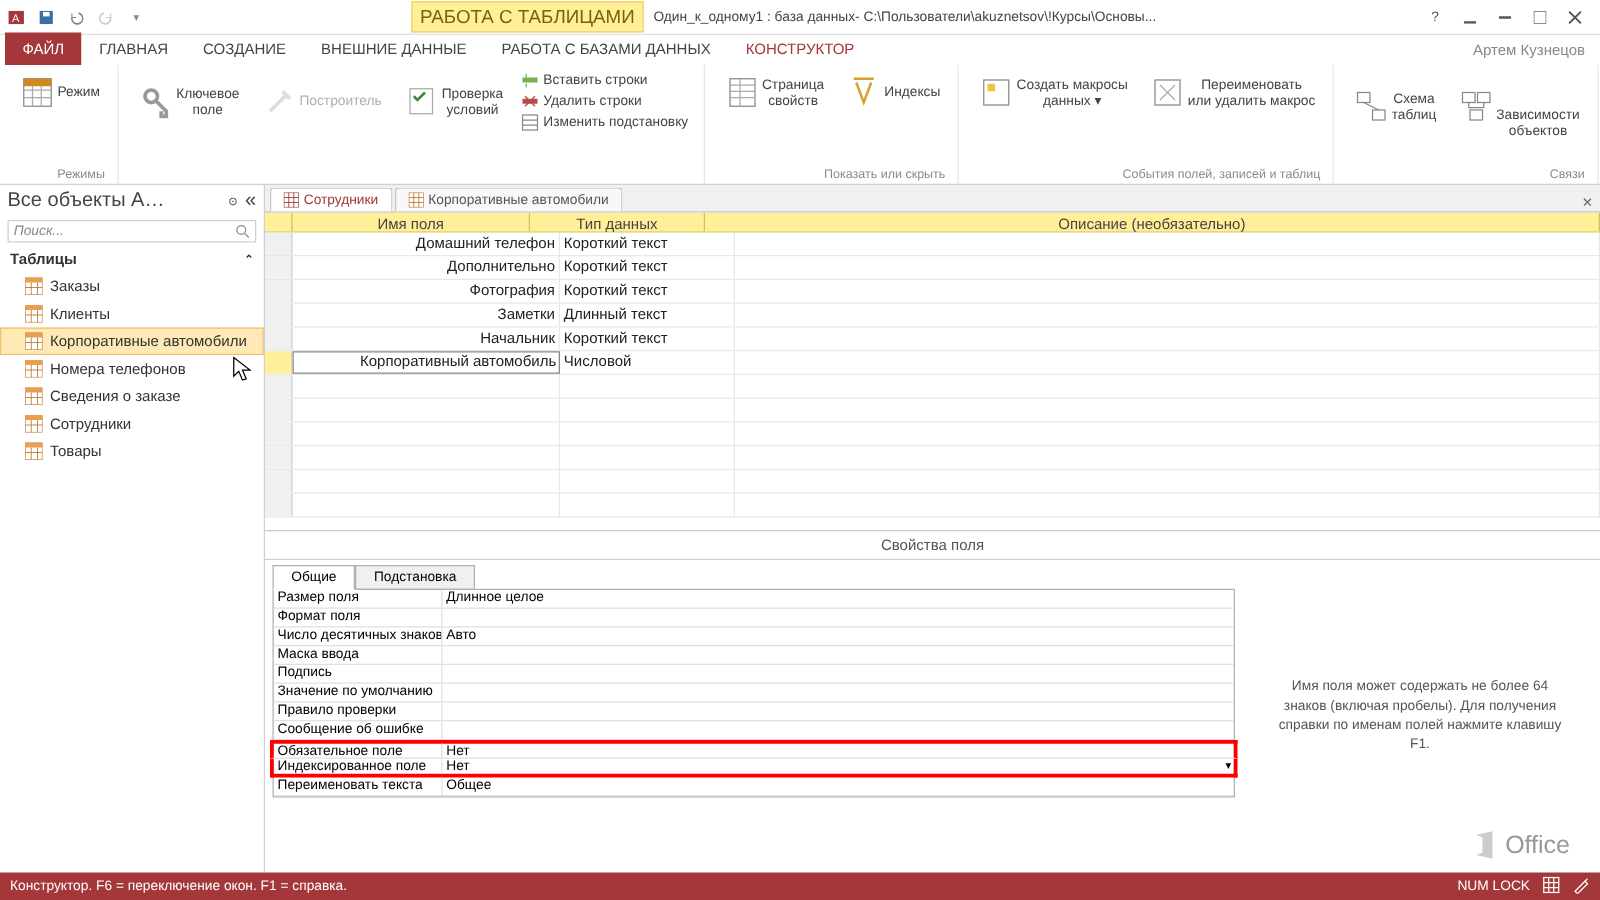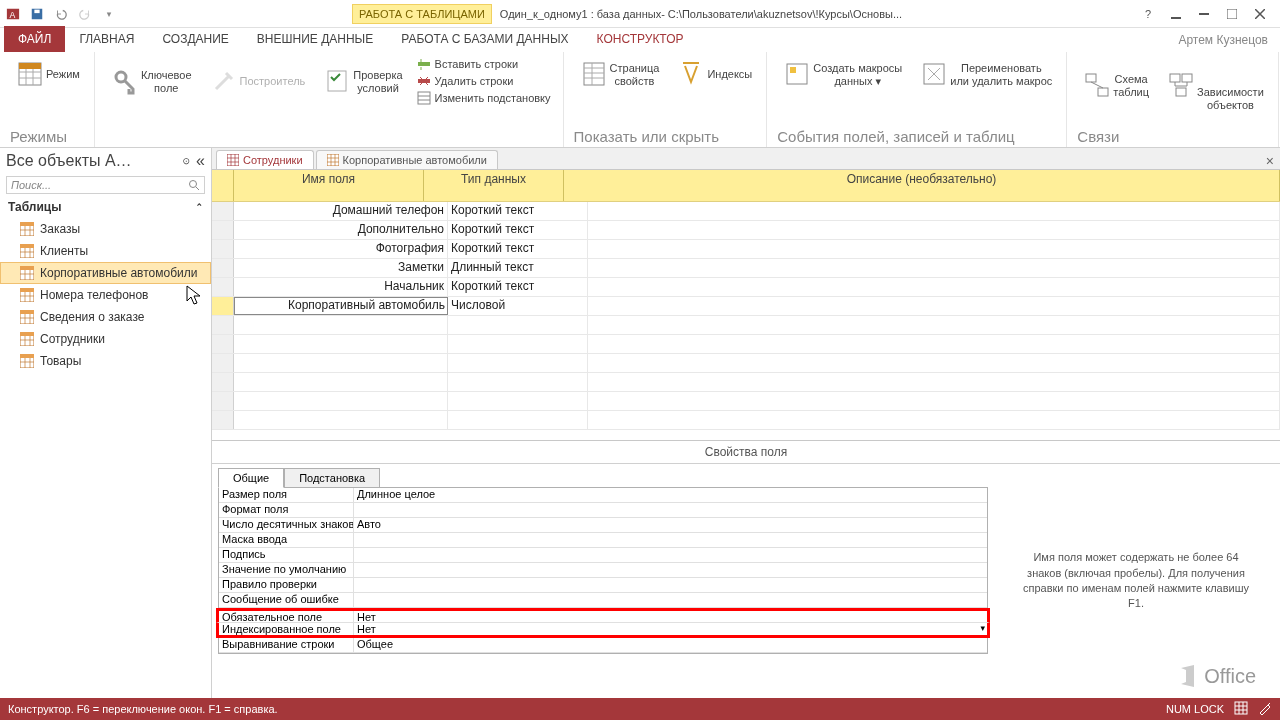--- a/index.html
+++ b/index.html
@@ -1,61 +1,61 @@
 <!DOCTYPE html>
 <html><head>
 <meta charset="utf-8">
 <style>
 * { margin:0; padding:0; box-sizing:border-box; font-family:"Segoe UI",Tahoma,sans-serif; }
 body { background:#fff; width:1280px; height:720px; overflow:hidden; font-size:11px; position:relative; }
 .titlebar { height:28px; background:#fff; display:flex; align-items:center; border-bottom:1px solid #e0e0e0; }
 .qa-btn { width:22px; height:22px; display:flex; align-items:center; justify-content:center; margin-left:2px; }
 .qa-btn svg { width:14px; height:14px; }
 .title-center { flex:1; display:flex; justify-content:center; align-items:center; gap:8px;}
-.title-tab { background:#FFEF99; color:#7a6400; font-size:11px; padding:3px 6px; border:1px solid #F0D060;}
+.title-tab { background:#FFEF99; color:#7a6400; font-size:15px; padding:3px 6px; border:1px solid #F0D060;}
 .title-text { font-size:11px; color:#444; white-space:nowrap; overflow:hidden; text-overflow:ellipsis; max-width:440px;}
 .win-btns { display:flex; margin-right:6px;}
 .win-btn { width:28px; height:20px; display:flex; align-items:center; justify-content:center; color:#555;}
 .win-btn svg{width:10px;height:10px;}
 .ribbon-tabs{height:24px;display:flex;align-items:flex-end;background:#fff;}
 .file-tab{background:#A4373A;color:#fff;padding:6px 14px;font-size:12px;margin-left:4px;}
 .rtab{padding:6px 14px;font-size:12px;color:#444;cursor:default;}
 .rtab.active{color:#A4373A;}
 .user-label{margin-left:auto;padding:4px 12px;font-size:12px;color:#888;border-bottom:1px solid transparent;}
 .ribbon-body{height:96px;background:#fff;border-bottom:1px solid #d0d0d0;display:flex;}
 .rgroup{border-right:1px solid #e6e6e6;padding:4px 10px 2px;display:flex;flex-direction:column;justify-content:space-between;}
 .rgroup-buttons{display:flex;gap:8px;}
 .bigbtn{display:flex;flex-direction:row;align-items:center;width:auto;min-width:50px;padding:2px 4px;}
 .bigbtn .ic{width:32px;height:32px;display:flex;align-items:center;justify-content:center;}
 .bigbtn .lbl{font-size:11px;text-align:center;color:#444;line-height:1.2;margin-top:2px;}
 .bigbtn.disabled .lbl{color:#b0b0b0;}
 .smallbtns{display:flex;flex-direction:column;justify-content:center;gap:1px;}
 .smallbtn{display:flex;align-items:center;gap:4px;font-size:11px;color:#444;padding:1px 2px;}
 .smallbtn svg{width:14px;height:14px;}
-.rgroup-label{text-align:left;font-size:15px;color:#8a8a8a;margin-top:2px;}
+.rgroup-label{text-align:right;font-size:10px;color:#8a8a8a;margin-top:2px;}
 .workarea{display:flex;height:calc(100% - 28px - 24px - 96px - 22px);}
 .nav{width:212px;border-right:1px solid #d0d0d0;display:flex;flex-direction:column;background:#fff;}
 .nav-hdr{display:flex;align-items:center;padding:4px 6px;font-size:16px;color:#444;}
 .nav-hdr .caret{margin-left:auto;font-size:9px;}
 .nav-search{display:flex;align-items:center;border:1px solid #d0d0d0;margin:2px 6px;padding:2px 4px;font-style:italic;color:#888;font-size:11px;}
 .nav-search svg{margin-left:auto;width:12px;height:12px;}
 .nav-section{padding:4px 8px;font-size:12px;font-weight:bold;color:#333;display:flex;align-items:center;}
 .nav-section .chev{margin-left:auto;font-size:9px;}
 .nav-item{display:flex;align-items:center;gap:6px;padding:4px 10px 4px 20px;font-size:12px;color:#333;}
 .nav-item.selected{background:#FFE9B5;border:1px solid #F0C070;padding:3px 9px 3px 19px;}
 .nav-item svg{width:14px;height:14px;flex-shrink:0;}
 .cursor-arrow{position:absolute;left:186px;top:285px;z-index:100;}
 .main{flex:1;display:flex;flex-direction:column;overflow:hidden;}
 .doc-tabs{height:22px;background:#f0f0f0;border-bottom:1px solid #c8c8c8;display:flex;align-items:flex-end;padding-left:4px;position:relative;}
 .doc-tab{display:flex;align-items:center;gap:4px;padding:3px 10px;font-size:11px;border:1px solid #c8c8c8;border-bottom:none;background:#f8f8f8;margin-right:2px;border-top-left-radius:3px;border-top-right-radius:3px;}
 .doc-tab.active{background:#fff;color:#A4373A;}
 .doc-tab:not(.active){color:#555;}
 .doc-close{position:absolute;right:6px;font-size:14px;color:#666;}
 .grid{flex:0 0 auto;border-bottom:1px solid #c8c8c8;}
-.grid-hdr{display:flex;background:#FFEF99;border-bottom:1px solid #e0d080;height:32px;}
+.grid-hdr{display:flex;background:#FFEF99;border-bottom:1px solid #e0d080;height:16px;}
 .grid-hdr .rowsel{width:22px;border-right:1px solid #d0c060;}
 .gh{border-right:1px solid #d0c060;text-align:center;font-size:12px;color:#444;padding-top:2px;}
 .gh1{width:190px;} .gh2{width:140px;} .gh3{flex:1;}
 .grow-container{height:238px;overflow:hidden;}
 .grow{display:flex;height:19px;border-bottom:1px solid #e8e8e8;}
 .grow .rowsel{width:22px;background:#f0f0f0;border-right:1px solid #d0d0d0;}
 .grow.sel .rowsel{background:#FFEF99;}
 .gc{border-right:1px solid #e8e8e8;padding:1px 3px;font-size:12px;color:#222;}
 .gc1{width:214px;text-align:right;} .gc2{width:140px;} .gc3{flex:1;}
 .grow.sel .gc1{background:#fff;border:1px solid #888;padding:0 2px;}
@@ -512,21 +512,21 @@
             </div>
             <div class="prow" style="border-top: 3px solid red; border-left: 3px solid red; border-right: 3px solid red; margin-left: -3px; margin-right: -3px;">
               <div class="pl">Обязательное поле</div>
               <div class="pv">Нет</div>
             </div>
             <div class="prow" style="border-left: 3px solid red; border-right: 3px solid red; border-bottom: 3px solid red; margin-left: -3px; margin-right: -3px;">
               <div class="pl">Индексированное поле</div>
               <div class="pv">Нет<span class="dd">▾</span></div>
             </div>
             <div class="prow">
-              <div class="pl">Выравнивание строки</div>
+              <div class="pl">Переименовать текста</div>
               <div class="pv">Общее</div>
             </div>
           </div>
       </div>
       <div class="props-help">Имя поля может содержать не более 64 знаков (включая пробелы). Для получения справки по именам полей нажмите клавишу F1.</div>
     </div>
   </div>
 </div>
 
 <svg class="cursor-arrow" width="18" height="22">

